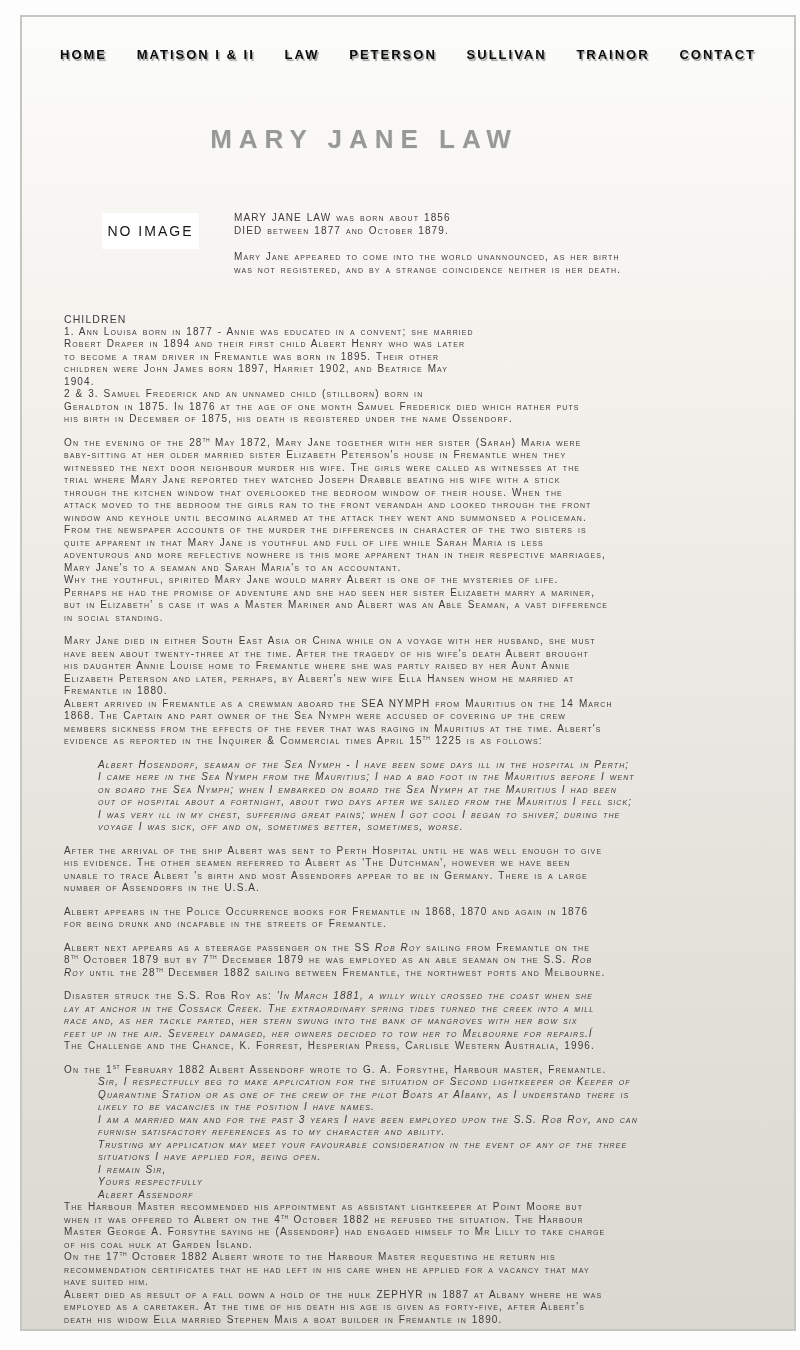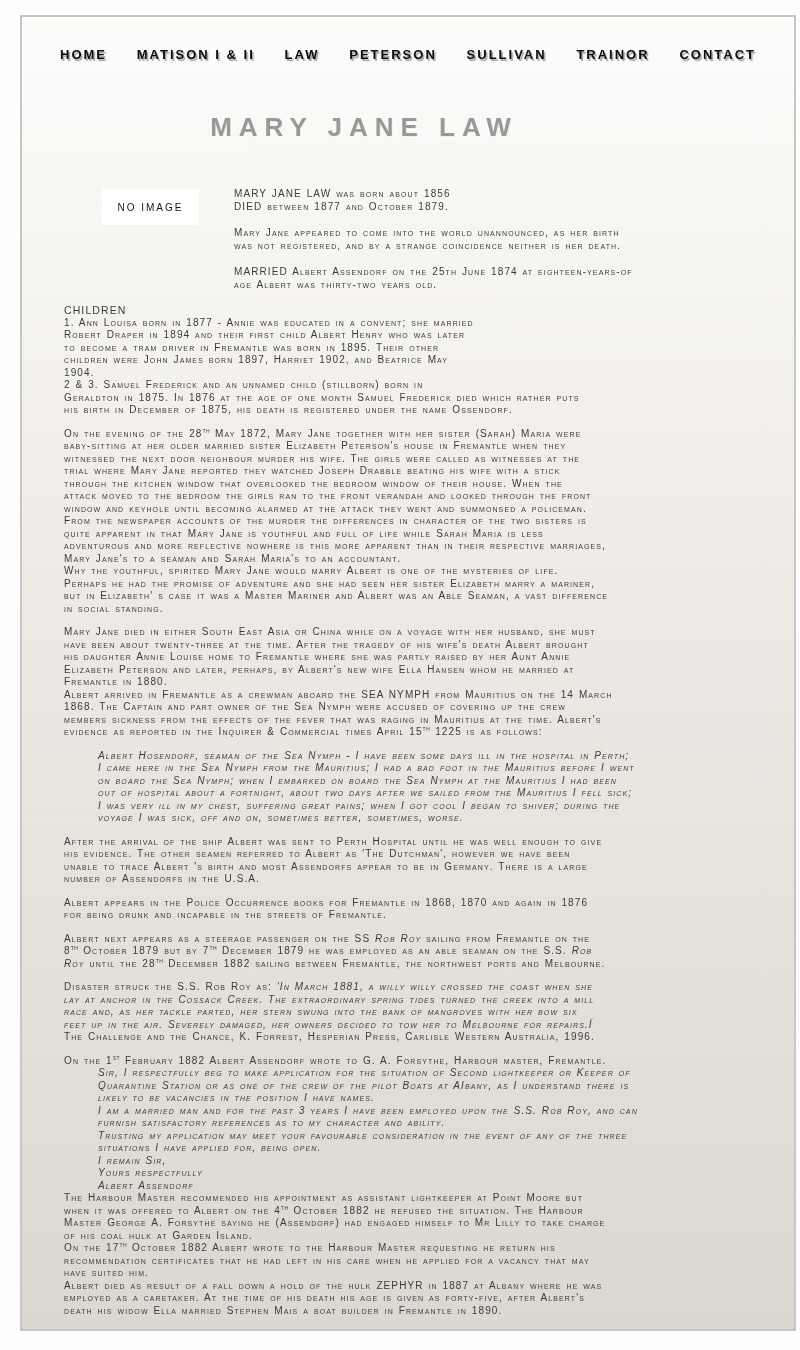--- a/index.html
+++ b/index.html
@@ -23,39 +23,39 @@
     display:flex; justify-content:space-between; align-items:center;
   }
   .nav a {
     font-size:13px; font-weight:bold; color:#0c0c0c;
     letter-spacing:2px; text-decoration:none; white-space:nowrap;
     text-shadow:1.5px 1.5px 1px rgba(110,110,110,0.65);
   }
   
   .title-row { margin-top:50px; text-align:center; padding-right:88px; }
   .title {
-    display:inline-block; margin:0;
+    display:inline-block; margin:12px;
     font-size:26px; font-weight:bold; color:#999997;
     letter-spacing:7px;
     text-shadow:1px 1px 0 #efefee, 2px 2px 1px rgba(255,255,255,0.8);
   }
   
   .smallcaps {
     font-variant:small-caps;
     color:#3b3b3b;
     font-size:10px; line-height:12.5px; letter-spacing:1.1px; word-spacing:1px;
     white-space:pre-line;
   }
   
   .intro { position:relative; margin:44px 36px 0 42px; min-height:100px; }
   .noimg {
     position:absolute; left:38px; top:2px;
     width:97px; height:36px; background:#ffffff;
     display:flex; align-items:center; justify-content:center;
-    font-size:10px; letter-spacing:2px; color:#161616;
+    font-size:14px; letter-spacing:2px; color:#161616;
     font-variant:small-caps;
   }
   .intro-text { margin-left:170px;margin-top:23px; }
   .intro-para { margin:0 0 13px 0; line-height:13px; }
   
   .article { display:block; margin:2px 36px 0 42px; }
   .block { margin:0; }
   .block.gap { margin-top:11px; }
   .block.indent { padding-left:34px; }
   .block.italic, .italic { font-style:italic; }
@@ -85,22 +85,20 @@
       <h1 class="title">MARY JANE LAW</h1>
     </div>
 
     <div class="intro">
       <div class="noimg">NO IMAGE</div>
       <div class="intro-text">
         <p class="intro-para smallcaps">MARY JANE LAW was born about 1856
 DIED between 1877 and October 1879.</p>
         <p class="intro-para smallcaps">Mary Jane appeared to come into the world unannounced, as her birth
 was not registered, and by a strange coincidence neither is her death.</p>
-        <p class="intro-para smallcaps">MARRIED Albert Assendorf on the 25th June 1874 at eighteen-years-of
-age Albert was thirty-two years old.</p>
       </div>
     </div>
 
     <main class="article">
         <div class="block smallcaps heading"><span>CHILDREN</span></div>
         <div class="block smallcaps"><span>1. Ann Louisa born in 1877 - Annie was educated in a convent; she married
 Robert Draper in 1894 and their first child Albert Henry who was later
 to become a tram driver in Fremantle was born in 1895. Their other
 children were John James born 1897, Harriet 1902, and Beatrice May
 1904.

